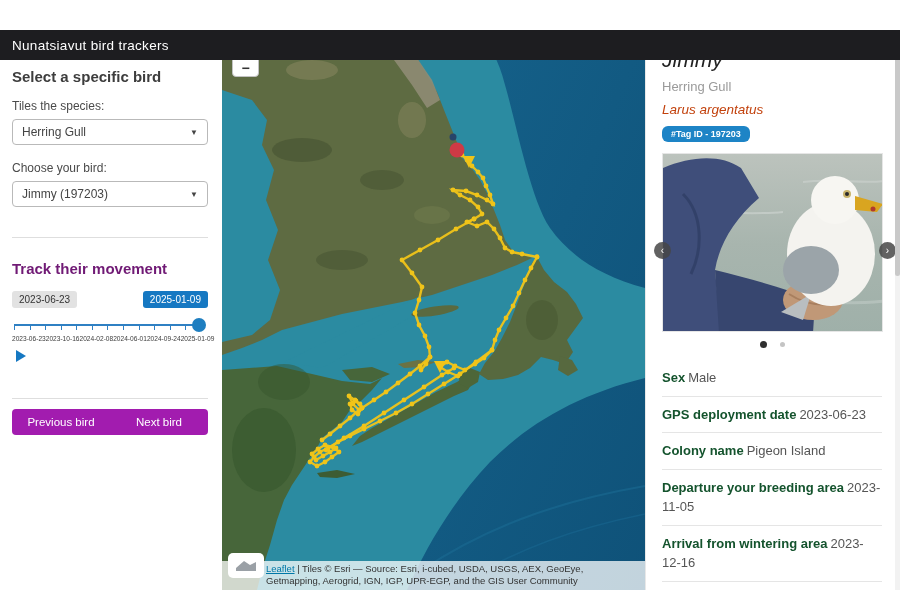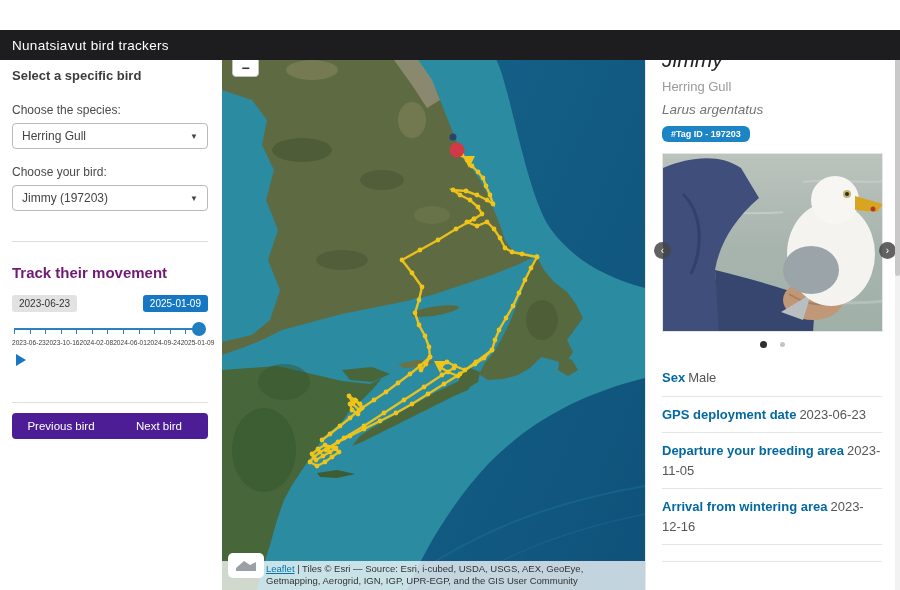--- a/index.html
+++ b/index.html
@@ -9,21 +9,21 @@
   
   .header { position:absolute; left:0; top:0; width:900px; height:30px;
     background:#1d1d20; color:#fff; display:flex; align-items:center;
     padding-left:12px; font-size:13.5px; letter-spacing:.3px; z-index:50;margin-top:30px; }
 
   
   .sidebar { position:absolute; left:0; top:30px; width:222px; height:560px;
     background:#fff; padding:14px 14px 0 12px; z-index:20; }
   .collapse { position:absolute; right:12px; top:16px; color:#9b9b9b;
     font-size:15px; cursor:pointer; line-height:1; }
-  .sb-h { font-size:13px; font-weight:bold; color:#3d3d3d; margin-top:24px; margin-bottom:20px; }
+  .sb-h { font-size:15px; font-weight:bold; color:#3d3d3d; margin-top:24px; margin-bottom:14px; }
   .sb-label { font-size:12px; color:#4a4a4a; margin:10px 0 6px; }
   .select { height:26px; border:1px solid #b9b9b9; border-radius:4px;
     display:flex; align-items:center; justify-content:space-between;
     padding:0 9px; font-size:12px; color:#444; background:#fff; cursor:pointer; }
   .select .caret { font-size:8px; color:#444; }
   .divider { height:1px; background:#dedede; margin:30px 0 0; }
   .sb-h2 { font-size:15px; font-weight:bold; color:#701a75; margin-top:22px; }
   .chips { display:flex; justify-content:space-between; margin-top:14px; }
   .chip { font-size:10px; border-radius:3px; padding:3px 7px; }
   .chip.gray { background:#e2e2e2; color:#333; }
@@ -33,21 +33,21 @@
   .slider .ticks { position:absolute; left:2px; right:6px; top:5px; height:5px;
     display:flex; justify-content:space-between; }
   .slider .ticks i { width:1px; height:5px; background:#2f80c3; }
   .slider .handle { position:absolute; right:2px; top:-2px; width:14px; height:14px;
     border-radius:50%; background:#1e7ec0; cursor:grab; }
   .tick-labels { display:flex; justify-content:space-between; margin-top:1px; }
   .tick-labels span { font-size:6.6px; color:#3c3c3c; white-space:nowrap; }
   .play { width:0; height:0; border-left:10px solid #1678c2; border-top:6px solid transparent;
     border-bottom:6px solid transparent; margin-top:8px; margin-left:4px; cursor:pointer; }
   .btn-row { display:flex; margin-top:10px; border-radius:4px; overflow:hidden; }
-  .btn-row button { flex:1; background:#4c1d95; color:#fff; border:none;
+  .btn-row button { flex:1; background:#a21caf; color:#fff; border:none;
     font-size:11.5px; padding:7px 0; font-family:inherit; cursor:pointer; }
 
   
   .map { position:absolute; left:222px; top:30px; width:423px; height:560px;
     overflow:hidden; background:#2b8ba1; }
   .map svg.base { position:absolute; left:0; top:0; }
   .zoomctl { position:absolute; left:10px; top:11px; width:27px;
     background:#fff; border:1px solid #c3c3c3; border-radius:4px; z-index:5; overflow:hidden; }
   .zoomctl div { height:17px; display:flex; align-items:center; justify-content:center;
     font-size:14px; font-weight:bold; color:#333; cursor:pointer; }
@@ -57,52 +57,52 @@
   .attribution { position:absolute; left:0; bottom:0; width:100%; z-index:4;
     background:rgba(255,255,255,.75); font-size:9.5px; color:#333;
     padding:2px 8px 3px 44px; line-height:1.25; }
   .attribution .lf { color:#0078a8; text-decoration:underline; cursor:pointer; }
 
   
   .panel { position:absolute; left:645px; top:30px; width:255px; height:560px;
     background:#fff; border-left:1px solid #e8e8e8; padding:14px 18px 0 16px; overflow:hidden; }
   .bird-name { font-size:21px; color:#222; margin-top:4px;font-style:italic; }
   .bird-species { font-size:13px; color:#9a9a9a; margin-top:7px; }
-  .bird-latin { font-size:13.5px; font-style:italic; color:#737373; margin-top:8px; }
+  .bird-latin { font-size:13.5px; font-style:italic; color:#c2410c; margin-top:8px; }
   .tag-badge { display:inline-block; background:#1d84c6; color:#fff; font-size:9px;
     font-weight:bold; border-radius:6px; padding:3px 9px; margin-top:9px; }
   .carousel { position:relative; margin-top:11px; }
   .photo { width:221px; height:179px; border:1px solid #e6e6e6; overflow:hidden; background:#aebbb5; }
   .car-arrow { position:absolute; top:50%; margin-top:-9px; width:17px; height:17px;
     border-radius:50%; background:rgba(70,70,70,.85); color:#fff; font-size:10px;
     display:flex; align-items:center; justify-content:center; cursor:pointer; z-index:6; }
   .car-arrow.left { left:-8px; }
   .car-arrow.right { right:-14px; }
   .car-dots { display:flex; justify-content:center; gap:13px; margin-top:9px; align-items:center; }
   .car-dots .d1 { width:7px; height:7px; border-radius:50%; background:#2f2f2f; cursor:pointer; }
   .car-dots .d2 { width:5px; height:5px; border-radius:50%; background:#c4c4c4; cursor:pointer; }
   .details { margin-top:12px; }
   .drow { padding:8px 0; border-bottom:1px solid #e5e5e5; font-size:13px; line-height:1.5; color:#555; }
-  .drow b { color:#0369a1; margin-right:3px; }
+  .drow b { color:#14532d; margin-right:3px; }
   .scrollbar { position:absolute; right:0; top:30px; width:5px; height:560px; background:#f2f2f2; z-index:30; }
   .scrollbar .thumb { position:absolute; top:6px; left:0; width:5px; height:240px;
     background:#c9c9c9; border-radius:3px; cursor:grab; }
 </style>
 </head>
 <body>
 
 <div class="header">
   <span>Nunatsiavut bird trackers</span>
 </div>
 
 <div class="sidebar">
   <span class="collapse">‹</span>
   <div class="sb-h">Select a specific bird</div>
 
-  <div class="sb-label">Choose the species:</div>
+  <div class="sb-label">Tiles the species:</div>
   <div class="select">
     <span>Herring Gull</span>
     <span class="caret">▼</span>
   </div>
 
   <div class="sb-label" style="margin-top:16px">Choose your bird:</div>
   <div class="select">
     <span>Jimmy (197203)</span>
     <span class="caret">▼</span>
   </div>
@@ -394,20 +394,21 @@
     </div>
     <div class="car-dots">
       <div class="d1"></div>
       <div class="d2"></div>
     </div>
   </div>
 
   <div class="details" id="detail-rows">
       <div class="drow"><b>Sex</b><span>Male</span></div>
       <div class="drow"><b>GPS deployment date</b><span>2023-06-23</span></div>
+      <div class="drow"><b>Colony name</b><span>Pigeon Island</span></div>
       <div class="drow"><b>Departure your breeding area</b><span>2023-11-05</span></div>
       <div class="drow"><b>Arrival from wintering area</b><span>2023-12-16</span></div>
       <div class="drow"></div>
     </div>
 </div>
 
 <div class="scrollbar">
     <div class="thumb"></div>
   </div>
 

